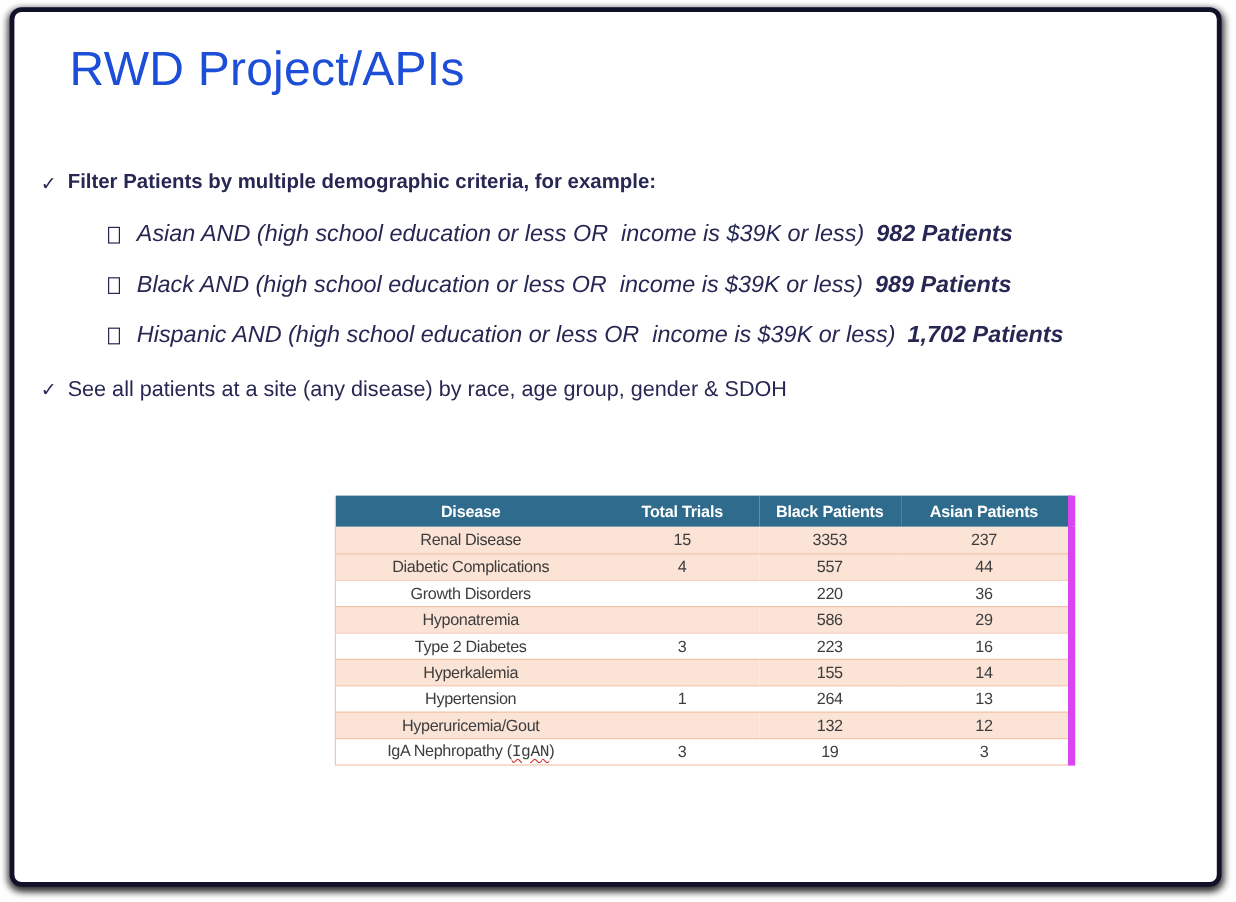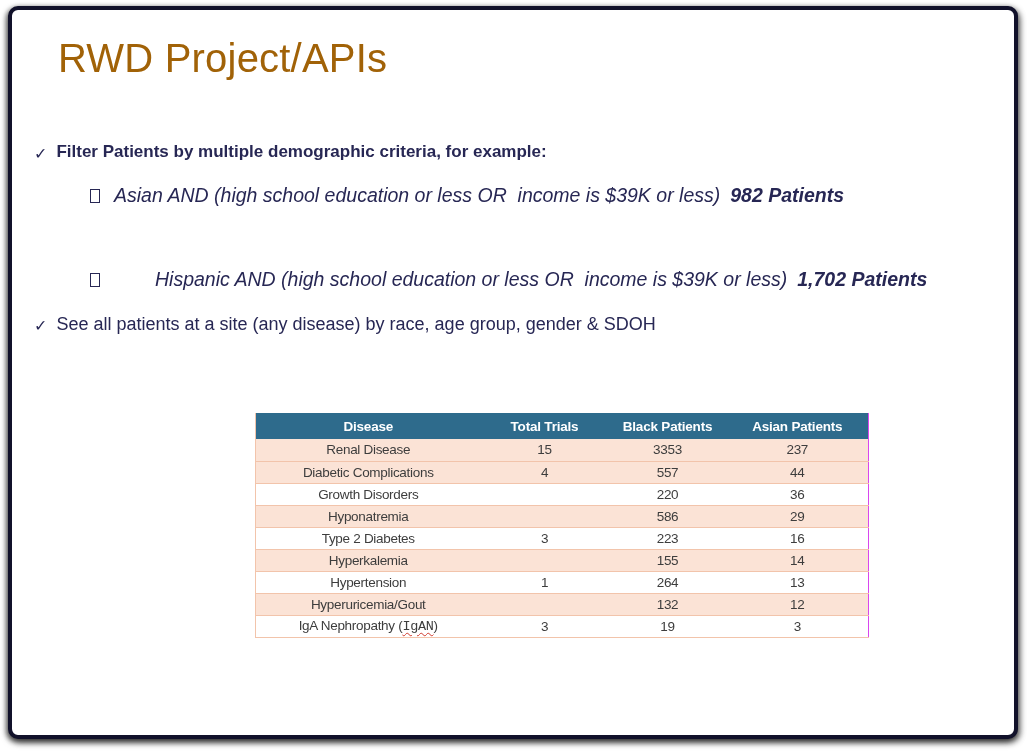--- a/index.html
+++ b/index.html
@@ -10,59 +10,59 @@
   .slide {
     position:absolute; left:8px; top:6px; width:1010px; height:733px;
     background:#ffffff;
     border:4px solid #11112a;
     border-radius:10px;
     box-shadow:0 3px 7px rgba(0,0,0,0.55), -2px 2px 5px rgba(0,0,0,0.35), 2px 3px 6px rgba(0,0,0,0.45);
   }
 
   .title {
     position:absolute; left:46px; top:26px;
-    font-size:40px; color:#a16207; letter-spacing:0.2px;
+    font-size:40px; color:#1d4ed8; letter-spacing:0.2px;
   }
 
   .bullet {
     position:absolute; display:flex; align-items:flex-start; color:#272754;
   }
   .check {
     font-size:16px; line-height:22px; margin-right:9px; flex:none; font-weight:400;
   }
   .b1 { left:22px; top:132px; font-size:17px; font-weight:700; }
   .b1 .check { line-height:23px; }
   .b2 { left:22px; top:304px; font-size:18px; font-weight:400; }
   .b2 .check { line-height:24px; }
   .bullet-label { white-space:pre-wrap; }
 
   .sub-item {
     position:absolute; left:76px; display:flex; align-items:flex-start;
     font-style:italic; font-size:19.5px; color:#272754;
   }
-  .sub-0 { top:174px; } .sub-1 { top:216px; } .sub-2 { top:258px;gap:41px; }
+  .sub-0 { top:174px; } .sub-1 { top:216px; } .sub-2 { top:258px; }
   .sq {
     width:10px; height:14px; border:1.5px solid #272754;
     margin:5px 14px 0 2px; flex:none; background:transparent;
   }
   .sub-text { white-space:pre-wrap; }
   .sub-value { font-weight:700; margin-left:10px; }
 
   .tablewrap { position:absolute; left:243px; top:403px; width:613px; }
   table {
     width:100%; border-collapse:collapse; table-layout:fixed;
     font-size:13.5px; letter-spacing:-0.3px; color:#3d3d3d; text-align:center;
   }
   thead th {
     background:#2E6B8C; color:#ffffff; font-weight:700;
     height:26px; font-size:13.5px; letter-spacing:-0.2px;
   }
   tbody td { height:22px; border-bottom:1px solid #F2C4AB; background:#ffffff; }
   tbody tr.shaded td { background:#FBE3D6; }
-  table { border-left:1px solid #F2C4AB; border-right:1px solid #d946ef; }
+  table { border-left:1px solid #F2C4AB; border-right:6px solid #d946ef;margin-left:24px; }
   .col-disease { width:225px; } .col-trials { width:128px; }
   .col-patients { width:118px; } .col-asian { width:142px; }
   .squiggle {
     text-decoration:underline; text-decoration-style:wavy;
     text-decoration-color:#d03b2f; text-decoration-thickness:1px;
     text-underline-offset:2px;
     font-family:Liberation Mono, monospace;
   }
 </style>
 </head>
@@ -76,20 +76,24 @@
     <div class="bullet b1">
       <span class="check">✓</span>
       <span class="bullet-label">Filter Patients by multiple demographic criteria, for example:</span>
     </div>
 
     <div class="sub-item sub-0">
       <span class="sq"></span>
       <span><span class="sub-text">Asian AND (high school education or less OR  income is $39K or less)</span><span class="sub-value">982 Patients</span></span>
     </div>
 
+    <div class="sub-item sub-1">
+      <span class="sq"></span>
+      <span><span class="sub-text">Black AND (high school education or less OR  income is $39K or less)</span><span class="sub-value">989 Patients</span></span>
+    </div>
 
     <div class="sub-item sub-2">
       <span class="sq"></span>
       <span><span class="sub-text">Hispanic AND (high school education or less OR  income is $39K or less)</span><span class="sub-value">1,702 Patients</span></span>
     </div>
 
     <div class="bullet b2">
       <span class="check">✓</span>
       <span class="bullet-label">See all patients at a site (any disease) by race, age group, gender &amp; SDOH</span>
     </div>

